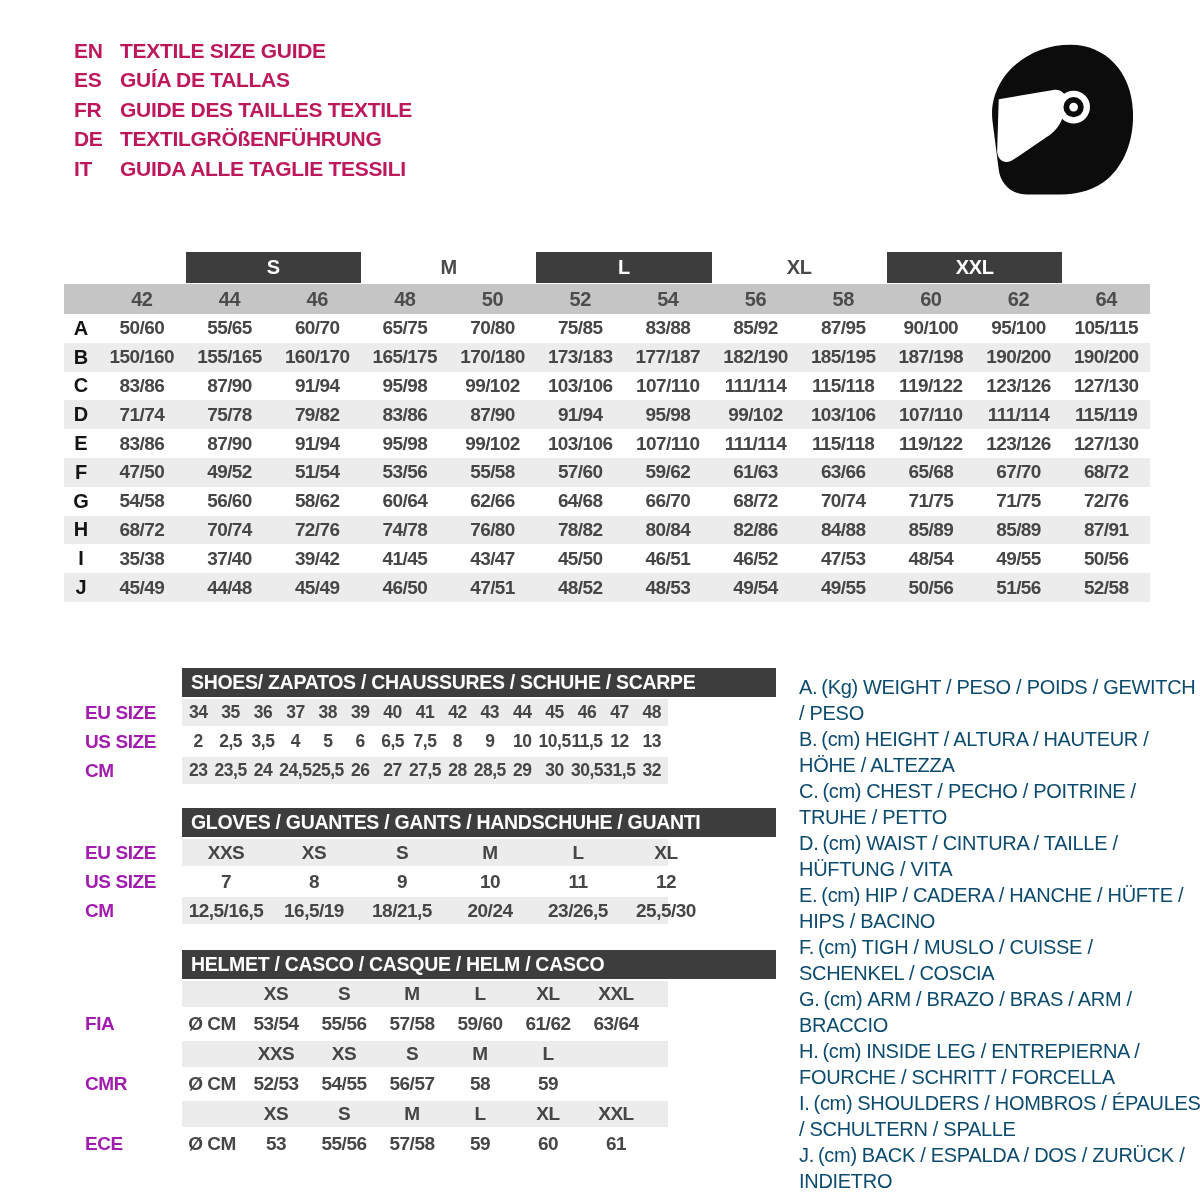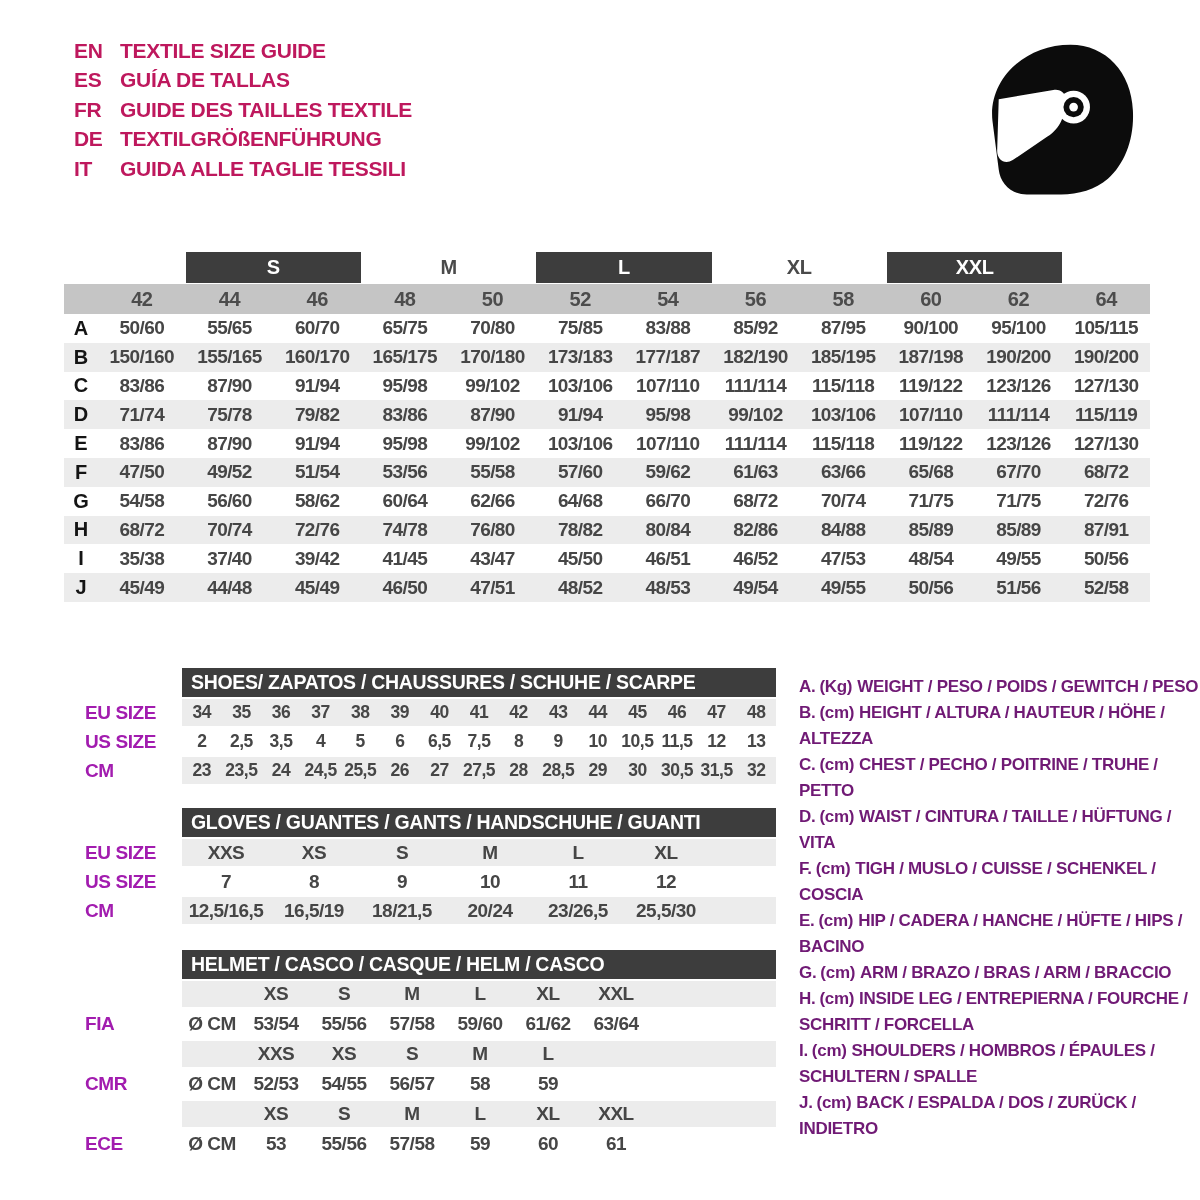--- a/index.html
+++ b/index.html
@@ -31,34 +31,34 @@
   
   .section{position:absolute;left:66px;}
   .sec-shoes{top:668px;}
   .sec-gloves{top:808px;}
   .sec-helmet{top:950px;text-align:right;}
   .sec-row{display:flex;margin-bottom:2px;}
   .sec-label{width:116px;display:flex;align-items:center;padding-left:19px;box-sizing:border-box;
              font-weight:bold;font-size:19px;color:#a21caf;letter-spacing:-0.4px;white-space:nowrap;}
   .sec-title{width:594px;height:29px;background:#3d3d3d;color:#fff;display:flex;align-items:center;
              padding-left:9px;box-sizing:border-box;font-weight:bold;font-size:19.5px;letter-spacing:-0.3px;white-space:nowrap;}
-  .sec-content{width:594px;box-sizing:border-box;}
+  .sec-content{width:486px;box-sizing:border-box;}
   .sec-content.shaded{background:#ececec;}
   .grid15{display:grid;grid-template-columns:repeat(15,1fr);height:100%;}
   .grid6{display:grid;grid-template-columns:repeat(6,88px) 1fr;height:100%;}
   .gridH{display:grid;grid-template-columns:60px repeat(6,68px) 1fr;height:100%;}
   .cellc{display:flex;align-items:center;justify-content:center;font-weight:bold;color:#464646;
          letter-spacing:-0.5px;white-space:nowrap;}
   .fs-shoe{font-size:17.5px;}
   .fs-std{font-size:19px;}
   .h26{height:26px;}.h27{height:27px;}.h30{height:30px;}
 
   
   .legend{position:absolute;left:799px;top:674px;width:402px;}
-  .legend-item{font-weight:bold;font-size:17px;line-height:26px;color:#701a75;letter-spacing:-0.3px;}
+  .legend-item{font-weight:normal;font-size:20px;line-height:26px;color:#0c4a6e;letter-spacing:-0.3px;}
   .lg-key{margin-right:4px;}
   .lg-unit{margin-right:5px;}
 </style>
 </head>
 <body>
 
 <div class="canvas">
 
   <div class="lang-list">
       <div class="lang-row">
@@ -482,21 +482,21 @@
           </div>
         </div>
       </div>
   </div>
 
   <div class="legend" id="legend-list">
       <div class="legend-item"><span class="lg-key">A.</span><span class="lg-unit">(Kg)</span><span class="lg-text">WEIGHT / PESO / POIDS / GEWITCH / PESO</span></div>
       <div class="legend-item"><span class="lg-key">B.</span><span class="lg-unit">(cm)</span><span class="lg-text">HEIGHT / ALTURA / HAUTEUR / HÖHE / ALTEZZA</span></div>
       <div class="legend-item"><span class="lg-key">C.</span><span class="lg-unit">(cm)</span><span class="lg-text">CHEST / PECHO / POITRINE / TRUHE / PETTO</span></div>
       <div class="legend-item"><span class="lg-key">D.</span><span class="lg-unit">(cm)</span><span class="lg-text">WAIST / CINTURA / TAILLE / HÜFTUNG / VITA</span></div>
+      <div class="legend-item"><span class="lg-key">E.</span><span class="lg-unit">(cm)</span><span class="lg-text">HIP / CADERA / HANCHE / HÜFTE / HIPS / BACINO</span></div>
       <div class="legend-item"><span class="lg-key">F.</span><span class="lg-unit">(cm)</span><span class="lg-text">TIGH / MUSLO / CUISSE / SCHENKEL / COSCIA</span></div>
-      <div class="legend-item"><span class="lg-key">E.</span><span class="lg-unit">(cm)</span><span class="lg-text">HIP / CADERA / HANCHE / HÜFTE / HIPS / BACINO</span></div>
       <div class="legend-item"><span class="lg-key">G.</span><span class="lg-unit">(cm)</span><span class="lg-text">ARM / BRAZO / BRAS / ARM / BRACCIO</span></div>
       <div class="legend-item"><span class="lg-key">H.</span><span class="lg-unit">(cm)</span><span class="lg-text">INSIDE LEG / ENTREPIERNA / FOURCHE / SCHRITT / FORCELLA</span></div>
       <div class="legend-item"><span class="lg-key">I.</span><span class="lg-unit">(cm)</span><span class="lg-text">SHOULDERS / HOMBROS / ÉPAULES / SCHULTERN / SPALLE</span></div>
       <div class="legend-item"><span class="lg-key">J.</span><span class="lg-unit">(cm)</span><span class="lg-text">BACK / ESPALDA / DOS / ZURÜCK / INDIETRO</span></div>
     </div>
 
 </div>
 
 </body></html>

